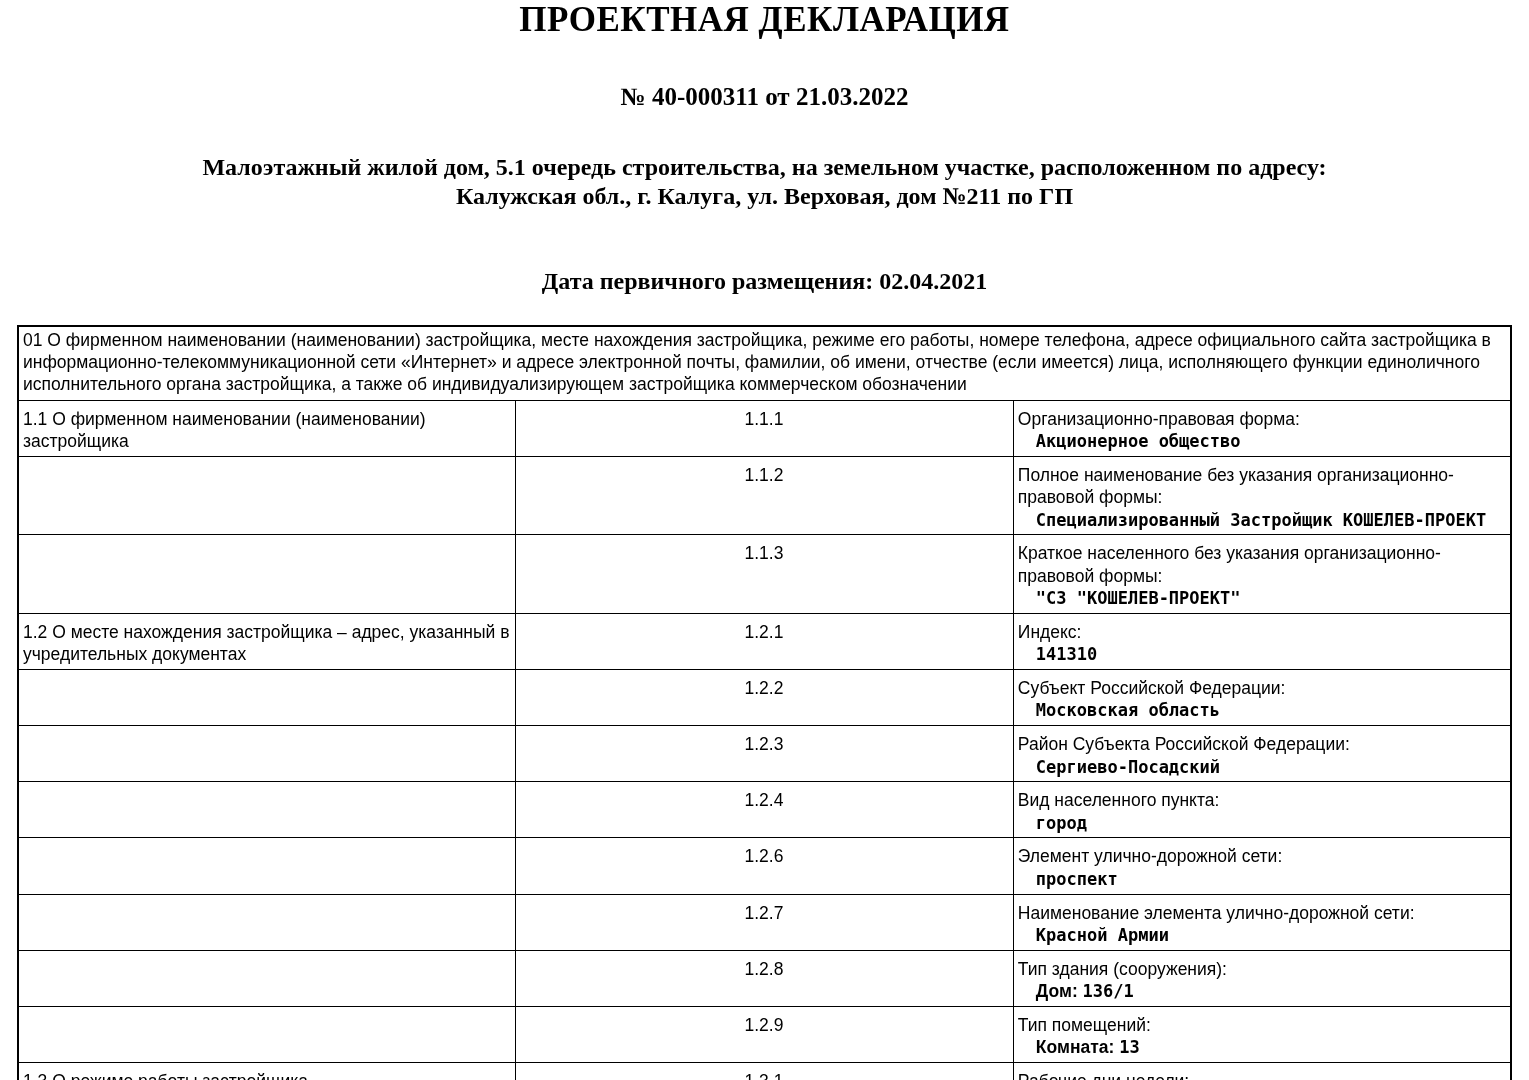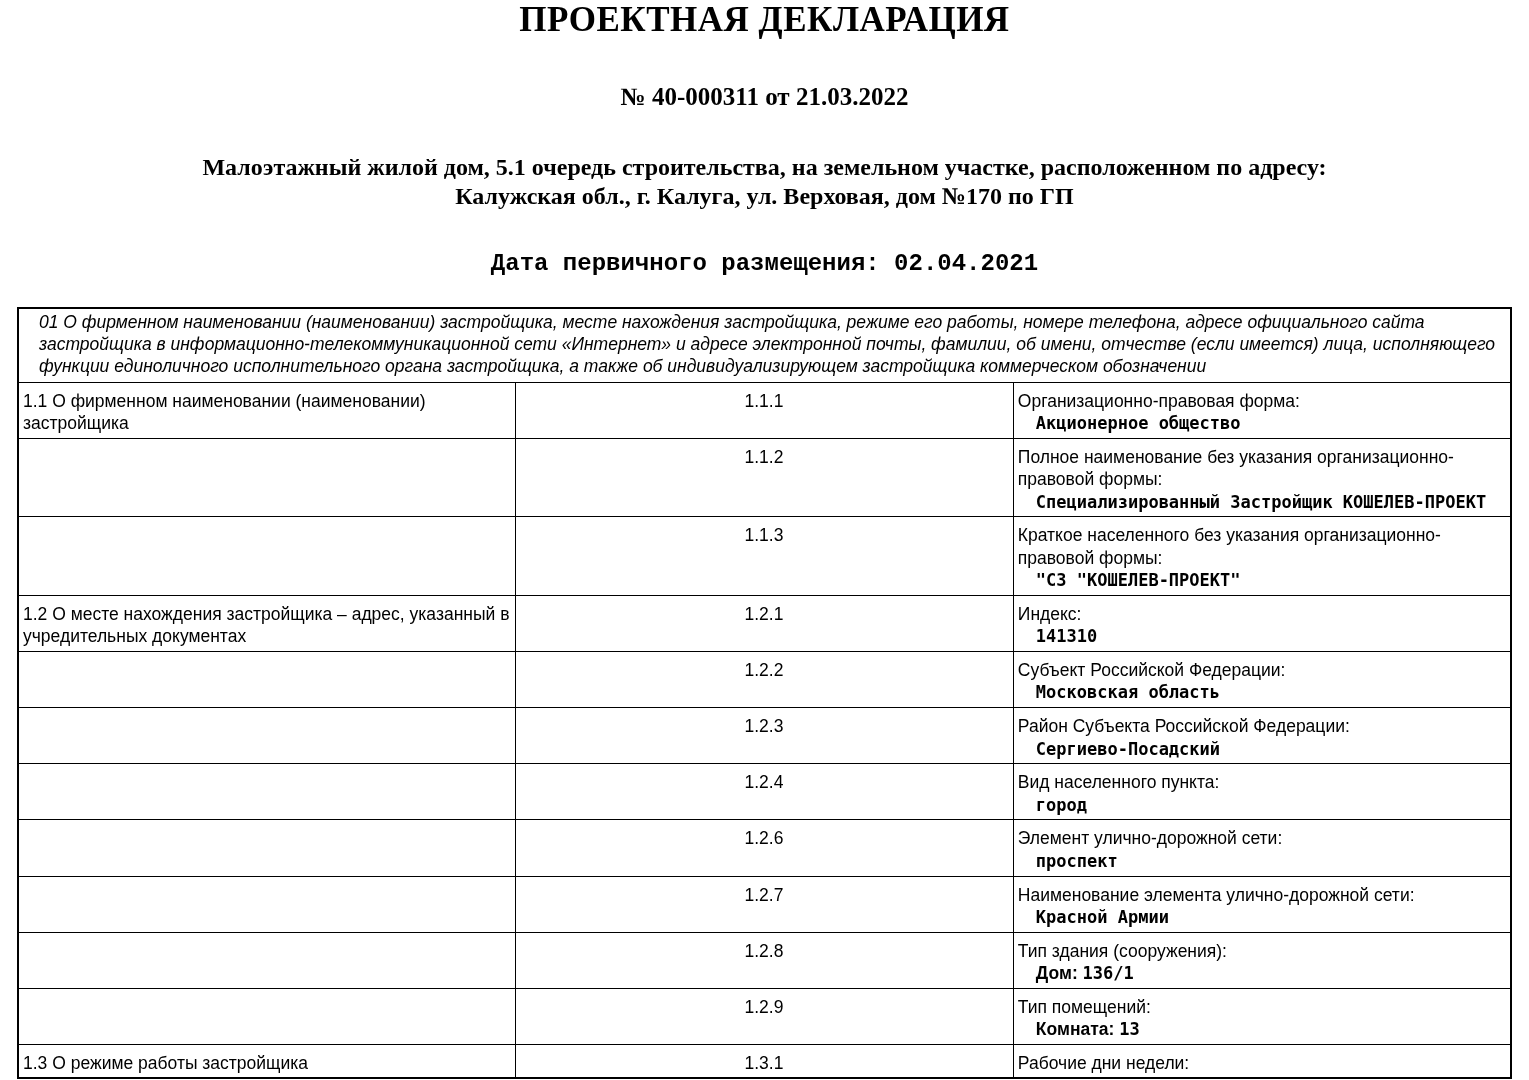--- a/index.html
+++ b/index.html
@@ -24,46 +24,45 @@
     margin-top: 43px;
   }
   .doc-object {
     font-family: "Liberation Serif", serif;
     font-weight: bold;
     font-size: 24px;
     line-height: 1.22;
     margin-top: 42px;
   }
   .doc-date {
-    font-family: Liberation Mono, monospace;
+    font-family: Liberation Serif, serif;
     font-weight: bold;
     font-size: 24px;
-    margin-top: 38px;
+    margin-top: 56px;
   }
   table.decl {
     border-collapse: collapse;
     table-layout: fixed;
     width: 1495px;
     margin: 30px 17px 20px 17px;
     border: 2px solid #000;
   }
   table.decl td {
     border: 1px solid #000;
     vertical-align: top;
     padding: 7px 5px 3px 4px;
     font-size: 17.5px;
     line-height: 1.28;
     overflow: hidden;
   }
   td.col-section { width: 375px; }
   td.col-num { width: 100px; vertical-align: middle; text-align: center; }
   td.col-val {}
   tr.section-header td {
-    padding: 2px 6px 4px 20px;
-    font-style: italic;
+    padding: 2px 6px 4px 4px;
   }
   .field-label { font-weight: normal; }
   .field-valueline .value-text {
     font-family: "DejaVu Sans Mono", "Liberation Mono", monospace;
     font-weight: bold;
     font-size: 17px;
   }
   .field-valueline .value-prefix {
     font-family: "Liberation Sans", sans-serif;
     font-weight: bold;
@@ -72,21 +71,21 @@
   }
 </style>
 </head>
 <body>
 
 <div class="doc-head">
   <div class="doc-title">ПРОЕКТНАЯ ДЕКЛАРАЦИЯ</div>
   <div class="doc-number">№ 40-000311 от 21.03.2022</div>
   <div class="doc-object">
     <div>Малоэтажный жилой дом, 5.1 очередь строительства, на земельном участке, расположенном по адресу:</div>
-    <div>Калужская обл., г. Калуга, ул. Верховая, дом №170 по ГП</div>
+    <div>Калужская обл., г. Калуга, ул. Верховая, дом №211 по ГП</div>
   </div>
   <div class="doc-date">Дата первичного размещения: 02.04.2021</div>
 </div>
 
 <table class="decl">
   <tbody>
       <tr class="section-header">
     <td colspan="3">01 О фирменном наименовании (наименовании) застройщика, месте нахождения застройщика, режиме его работы, номере телефона, адресе официального сайта застройщика в информационно-телекоммуникационной сети «Интернет» и адресе электронной почты, фамилии, об имени, отчестве (если имеется) лица, исполняющего функции единоличного исполнительного органа застройщика, а также об индивидуализирующем застройщика коммерческом обозначении</td>
   </tr>
 

